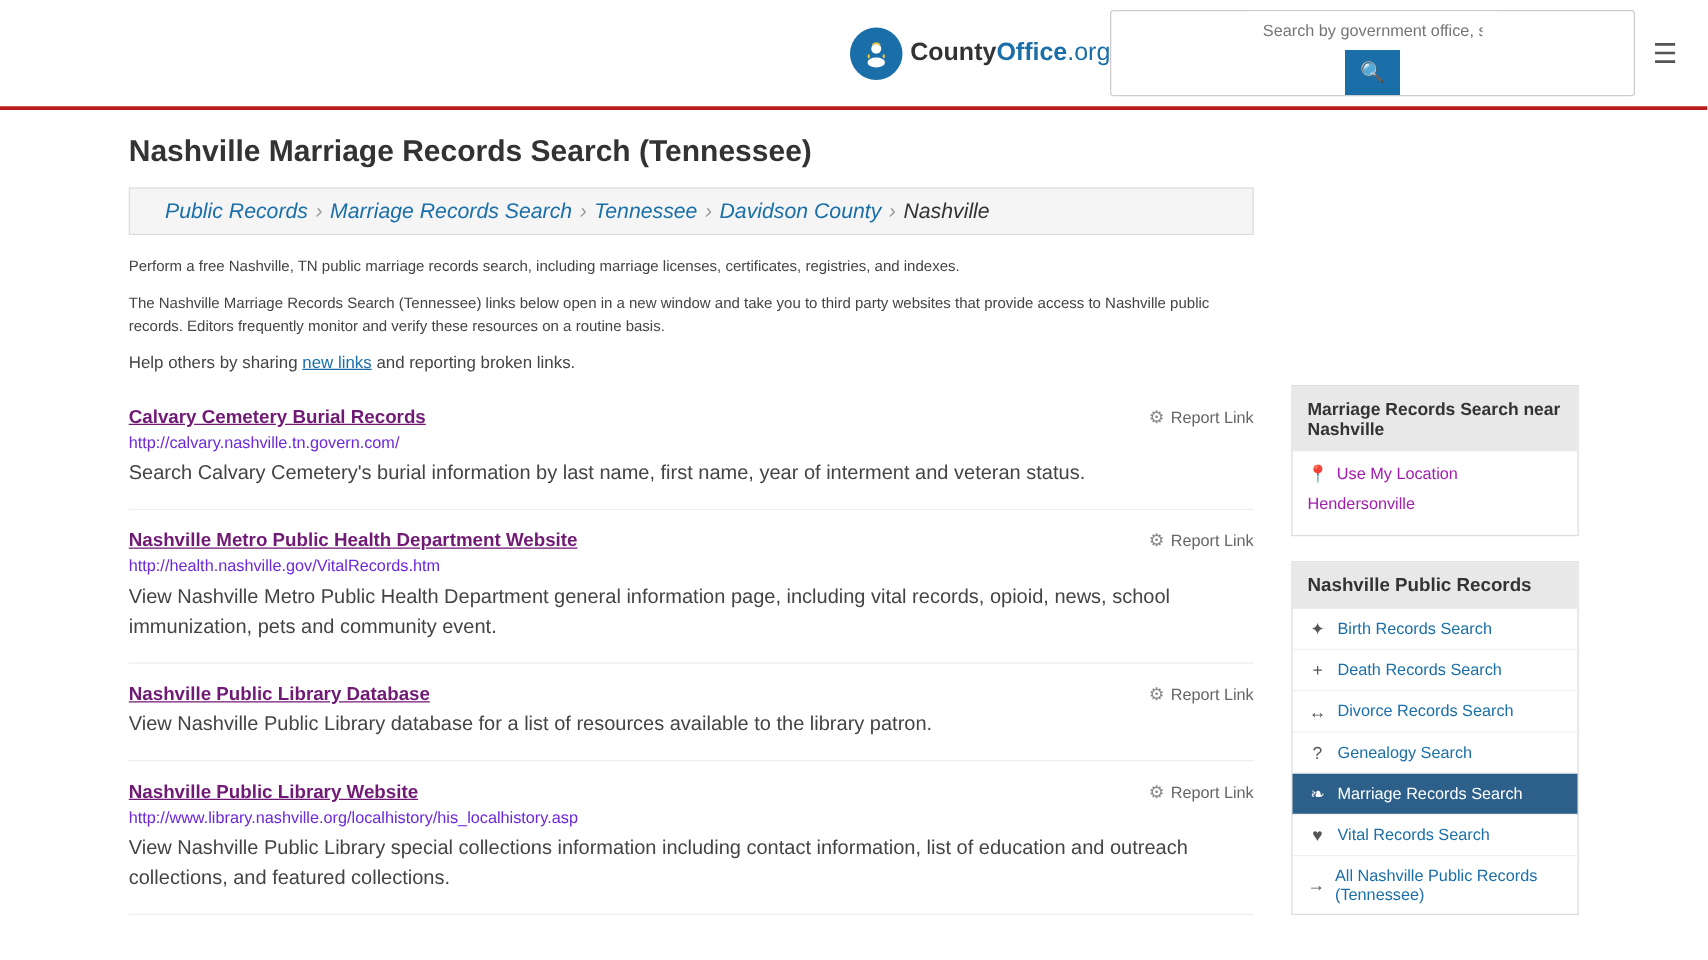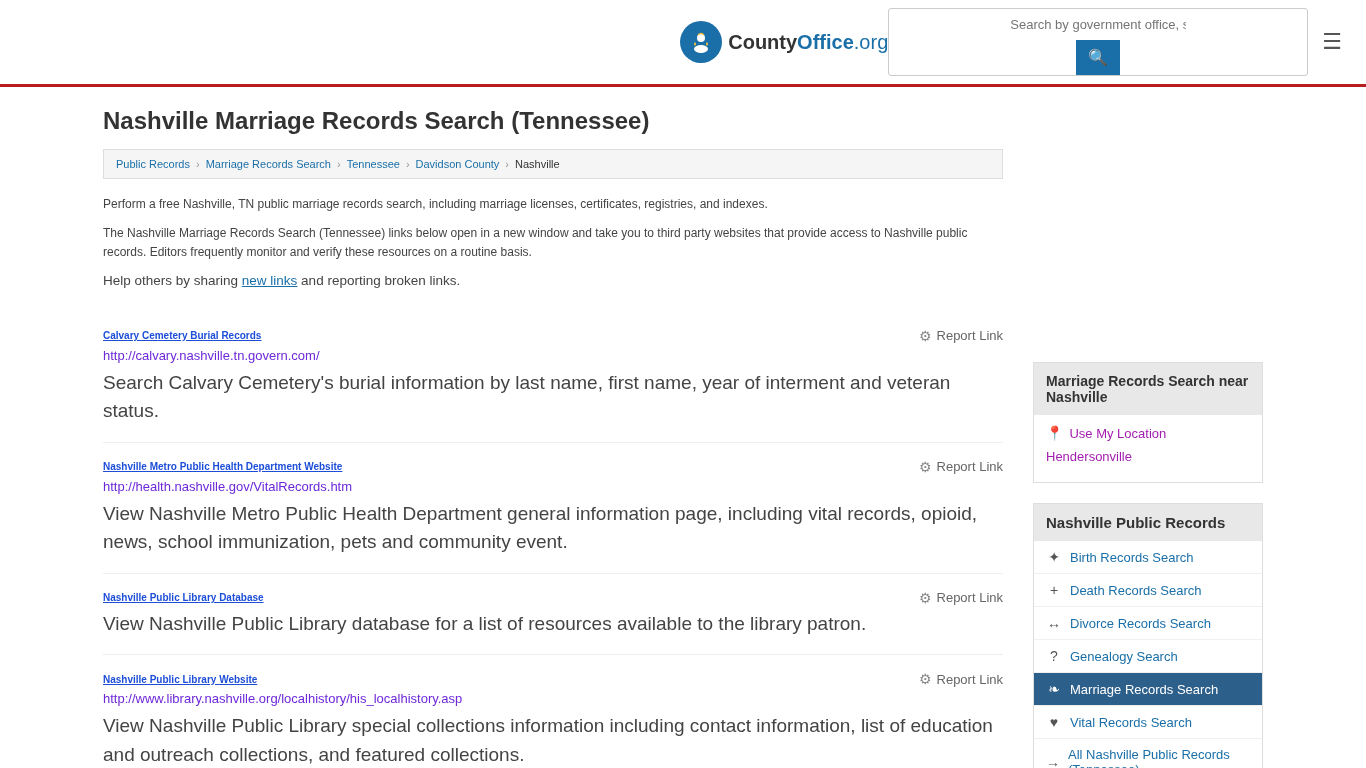--- a/index.html
+++ b/index.html
@@ -95,60 +95,61 @@
       font-size: 24px;
       font-weight: bold;
       color: #333;
       margin-bottom: 14px;
     }
 
     .breadcrumb {
       display: flex;
       align-items: center;
       gap: 4px;
-      font-size: 11px;
+      font-size: 17px;
       color: #666;
       background: #f5f5f5;
-      padding: 8px 12px;
+      padding: 8px 28px;
       border: 1px solid #ddd;
       margin-bottom: 16px;
+      font-style: italic;
     }
     .breadcrumb a { color: #1a6fa8; text-decoration: none; }
     .breadcrumb .sep { color: #999; margin: 0 2px; }
     .breadcrumb .current { color: #333; }
 
     .intro-text {
       font-size: 12px;
       line-height: 1.6;
       color: #444;
       margin-bottom: 10px;
     }
 
     .help-text {
       font-size: 13.5px;
       color: #444;
-      margin-bottom: 24px;
+      margin-bottom: 12px;
     }
     .help-text a { color: #1a6fa8; }
 
     
     .record-item {
       border-bottom: 1px solid #eee;
       padding: 16px 0;
     }
     .record-item-header {
       display: flex;
       justify-content: space-between;
       align-items: center;
       margin-bottom: 4px;
     }
     .record-title {
-      font-size: 10px;
-      font-weight: bold;
-      color: #1d4ed8;
+      font-size: 15px;
+      font-weight: bold;
+      color: #701a75;
       text-decoration: underline;
       cursor: pointer;
     }
     .report-link {
       display: flex;
       align-items: center;
       gap: 5px;
       color: #666;
       font-size: 13px;
       cursor: pointer;
@@ -157,21 +158,21 @@
     .report-icon {
       font-size: 14px;
       color: #888;
     }
     .record-url {
       color: #6d28d9;
       font-size: 13px;
       margin-bottom: 6px;
     }
     .record-desc {
-      font-size: 19px;
+      font-size: 16px;
       color: #444;
       line-height: 1.5;
     }
 
     
     .sidebar {
       width: 230px;
       flex-shrink: 0;
     }
 

